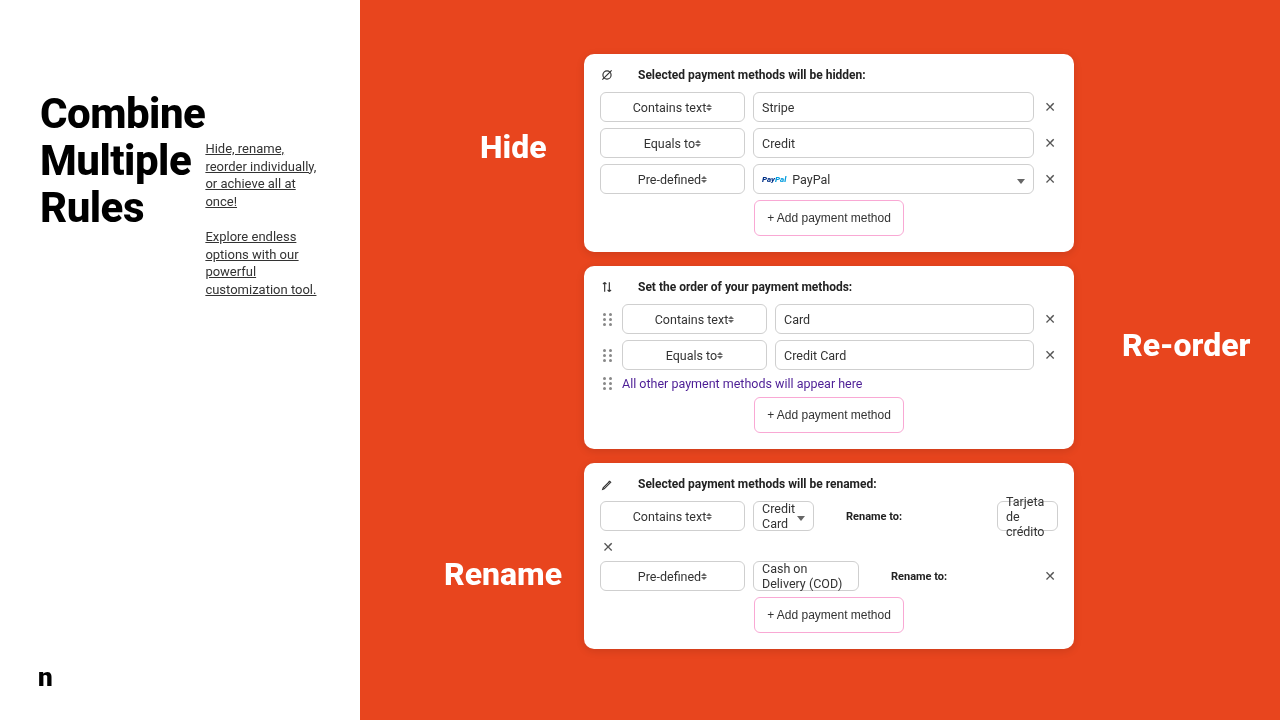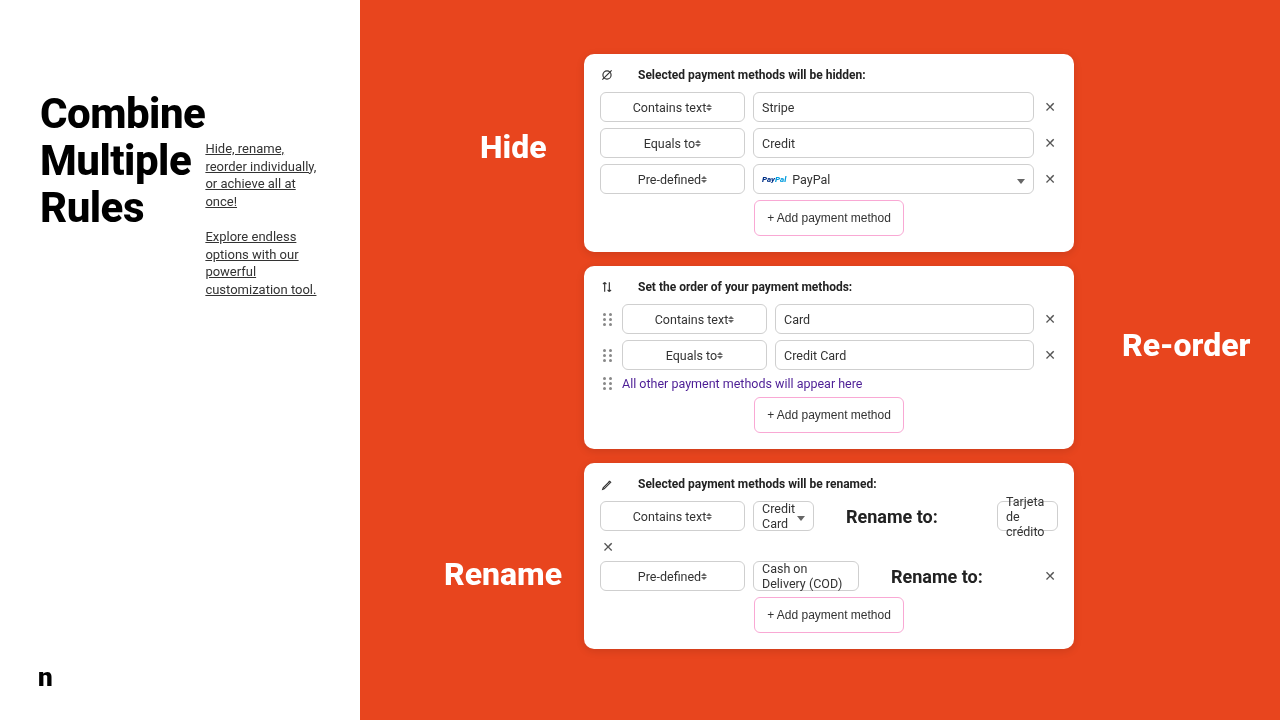--- a/index.html
+++ b/index.html
@@ -38,21 +38,21 @@
 .chev::before { border-bottom:3px solid #666; }
 .chev::after  { border-top:3px solid #666; }
 .chev-down::after { content:""; border-left:4px solid transparent; border-right:4px solid transparent; border-top:5px solid #666; display:inline-block; }
 
 .close { width: 16px; height: 16px; display:flex; align-items:center; justify-content:center; color:#555; font-size:14px; cursor:pointer; }
 .paypal-logo { font-size: 8px; font-style: italic; font-weight: 800; filter: blur(0.6px); }
 .paypal-logo .p1 { color:#003087; }
 .paypal-logo .p2 { color:#009cde; }
 
 .add-btn { display:block; margin: 6px auto 0; height: 36px; padding: 0 12px; border:1px solid #f9a8d4; border-radius:6px; background:#fff; font-size:12px; color:#333; cursor:pointer; }
-.sublabel { font-size: 18px; font-weight: 700; color:#222; width: 145px; padding-left: 2px; }
+.sublabel { font-size: 11px; font-weight: 700; color:#222; width: 145px; padding-left: 2px; }
 .muted { color:#4c1d95; font-size:12.5px; }
 .rename-bottom { }
 .spacer14 { width:14px; flex:0 0 14px; }
 </style>
 </head>
 <body>
 
 <div class="page">
   <div class="left">
     <div class="headline">

